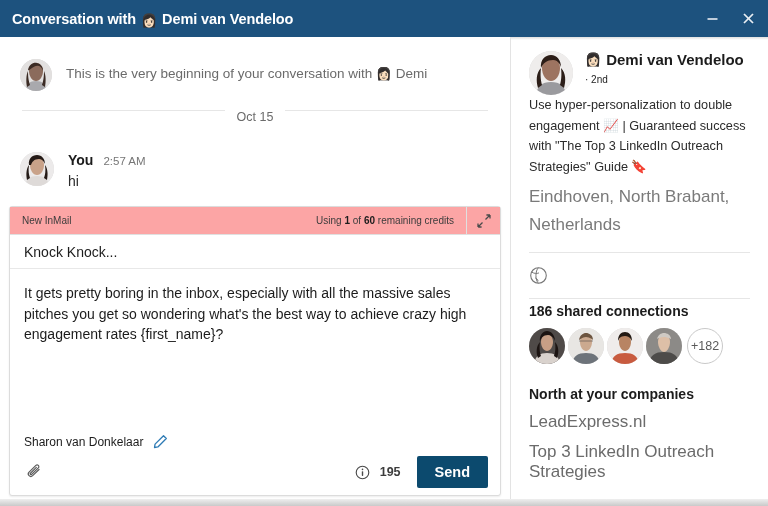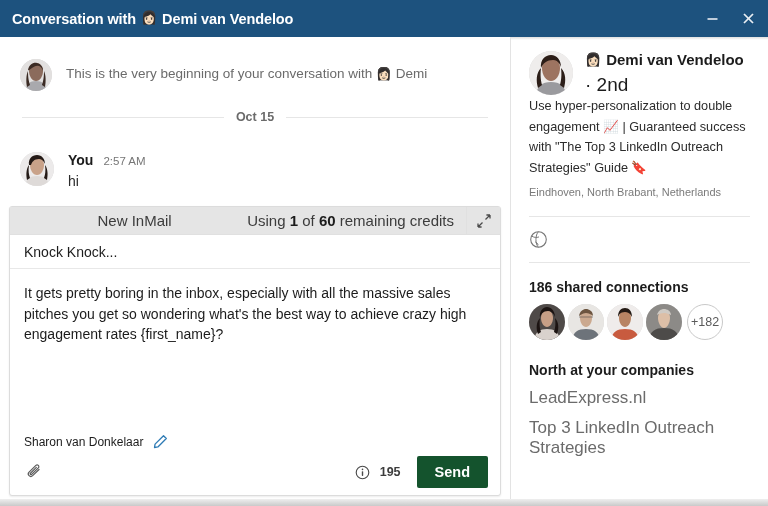--- a/index.html
+++ b/index.html
@@ -23,21 +23,21 @@
     display: flex; align-items: center;
     padding: 0 8px 0 12px;
     position: relative;
   }
   .titlebar-title {
     color: #ffffff;
     font-size: 14.5px;
     font-weight: bold;
     letter-spacing: -0.1px;
     white-space: nowrap;
-    display: flex; align-items: flex-start; gap: 5px;
+    display: flex; align-items: flex-end; gap: 5px;
   }
   .title-emoji { font-size: 13px; line-height: 1; }
   .win-controls {
     position: absolute; right: 4px; top: 0; height: 37px;
     display: flex; align-items: center; gap: 4px;
   }
   .win-btn {
     width: 32px; height: 30px;
     display: flex; align-items: center; justify-content: center;
     color: #e9eef3;
@@ -89,22 +89,22 @@
   .avatar svg { display: block; width: 100%; height: 100%; }
 
   .begin-text {
     font-size: 13.5px; color: #6b6b6b;
     padding-top: 7px;
     display: flex; align-items: center; gap: 4px;
   }
   .begin-text .em { font-size: 12.5px; }
 
   .date-sep {
-    display: flex; align-items: center; gap: 12px;
-    margin: 19px 0 0 0; padding: 0 2px; font-weight: bold;
+    display: flex; align-items: flex-start; gap: 12px;
+    margin: 19px 0 0 0; padding: 0 2px;
   }
   .date-sep .line { flex: 1; height: 1px; background: #e6e6e6; }
   .date-sep .label { font-size: 12.5px; color: #6b6b6b; }
 
   .msg { margin-top: 28px; }
   .msg-head { display: flex; align-items: baseline; gap: 10px; }
   .msg-author { font-size: 14px; font-weight: bold; color: #1c1c1c; }
   .msg-time { font-size: 11.5px; color: #767676; }
   .msg-text { font-size: 14px; color: #2b2b2b; margin-top: 5px; }
 
@@ -113,25 +113,25 @@
     margin: 17px 9px 10px 9px;
     border: 1px solid #dcdcdc;
     border-radius: 3px;
     background: #ffffff;
     box-shadow: 0 1px 2px rgba(0,0,0,0.08);
     display: flex; flex-direction: column;
     flex: 1; min-height: 0;
   }
   .composer-header {
     height: 28px; min-height: 28px;
-    background: #e5e5e5;
+    background: #fca5a5;
     border-bottom: 1px solid #e0e0e0;
     display: flex; align-items: center;
     padding-left: 12px;
-    font-size: 15px; color: #3c3c3c; text-align: center;
+    font-size: 10px; color: #3c3c3c;
   }
   .composer-title { flex: 1; }
   .credits { padding-right: 12px; color: #3c3c3c; }
   .credits b { font-weight: bold; color: #1c1c1c; }
   .expand-btn {
     width: 34px; height: 27px;
     border-left: 1px solid #e0e0e0;
     display: flex; align-items: center; justify-content: center;
     color: #4a4a4a;
   }
@@ -160,45 +160,45 @@
     height: 46px; min-height: 46px;
     display: flex; align-items: center;
     padding: 0 12px 0 16px;
     gap: 10px;
   }
   .clip { color: #5a5a5a; display: flex; align-items: center; }
   .footer-spacer { flex: 1; }
   .info-ico { color: #4a4a4a; display: flex; align-items: center; }
   .counter { font-size: 12.5px; color: #3c3c3c; font-weight: bold; }
   .send-btn {
-    background: #14532d;
+    background: #0c4a6e;
     color: #ffffff;
     font-size: 14.5px; font-weight: bold;
     border: none; border-radius: 2px;
     padding: 8px 18px;
     margin-left: 6px;
     cursor: pointer;
     font-family: "Liberation Sans", sans-serif;
   }
 
   
   .profile-head { display: flex; gap: 12px; align-items: flex-start; }
   .profile-meta { flex: 1; min-width: 0; }
   .profile-name {
     font-size: 15px; font-weight: bold; color: #1c1c1c;
     display: flex; align-items: center; gap: 5px;
     white-space: nowrap;
   }
   .profile-name .em { font-size: 13px; }
-  .degree { font-size: 19px; color: #1c1c1c; margin-top: 6px; }
+  .degree { font-size: 10px; color: #1c1c1c; margin-top: 6px; }
   .headline {
     font-size: 12.7px; line-height: 1.62; color: #2b2b2b;
   }
   .location {
-    font-size: 11px; line-height: 1.62; color: #7a7a7a;
+    font-size: 17px; line-height: 1.62; color: #7a7a7a;
     margin-top: 6px;
   }
   .divider { height: 1px; background: #e6e6e6; margin: 14px 0 0 0; }
   .globe-row { padding: 13px 0 13px 0; color: #767676; display: flex; }
 
   .section-title {
     font-size: 14px; font-weight: bold; color: #1c1c1c;
     margin-top: 2px;
   }
   .conn-avatars { display: flex; align-items: center; margin-top: 9px; }
@@ -391,21 +391,21 @@
         <svg width="19" height="19" viewBox="0 0 20 20">
           <circle cx="10" cy="10" r="8.2" fill="none" stroke="currentColor" stroke-width="1.15"></circle>
           <path d="M10 1.8 c-3.6 3.2 -3.6 13.2 0 16.4" fill="none" stroke="currentColor" stroke-width="1.05"></path>
           <path d="M3 6.5 c2.5 1.4 5 1.8 7.5 0.8" fill="none" stroke="currentColor" stroke-width="1.05"></path>
           <path d="M6.5 12.5 c1.8 0.6 3 2 3 3.6" fill="none" stroke="currentColor" stroke-width="1.05"></path>
         </svg>
       </div>
 
       <div class="divider" style="margin-top:0"></div>
 
-      <div style="margin-top:16px">
+      <div style="margin-top:4px">
         <div class="section-title">186 shared connections</div>
         <div class="conn-avatars">
           <div class="avatar a36">
             <svg viewBox="0 0 36 36">
               <rect width="36" height="36" fill="#4f4a48"></rect>
               <path d="M5 36c1-8 6-11 13-11s12 3 13 11z" fill="#d9d2cd"></path>
               <path d="M12 14c0-5 3-8 6-8s6 3 6 8-3 9-6 9-6-4-6-9z" fill="#c79f86"></path>
               <path d="M11 14c-1-7 3-11 7-11s8 4 8 10c0 0-2-6-7-6s-7 3-8 7z" fill="#1c1412"></path>
               <path d="M11 14c-1 7 0 11 1 14l-3 2c-2-5-2-12 2-16z" fill="#1c1412"></path>
               <path d="M26 14c1 7 0 11-1 14l3 2c2-5 2-12-2-16z" fill="#1c1412"></path>

